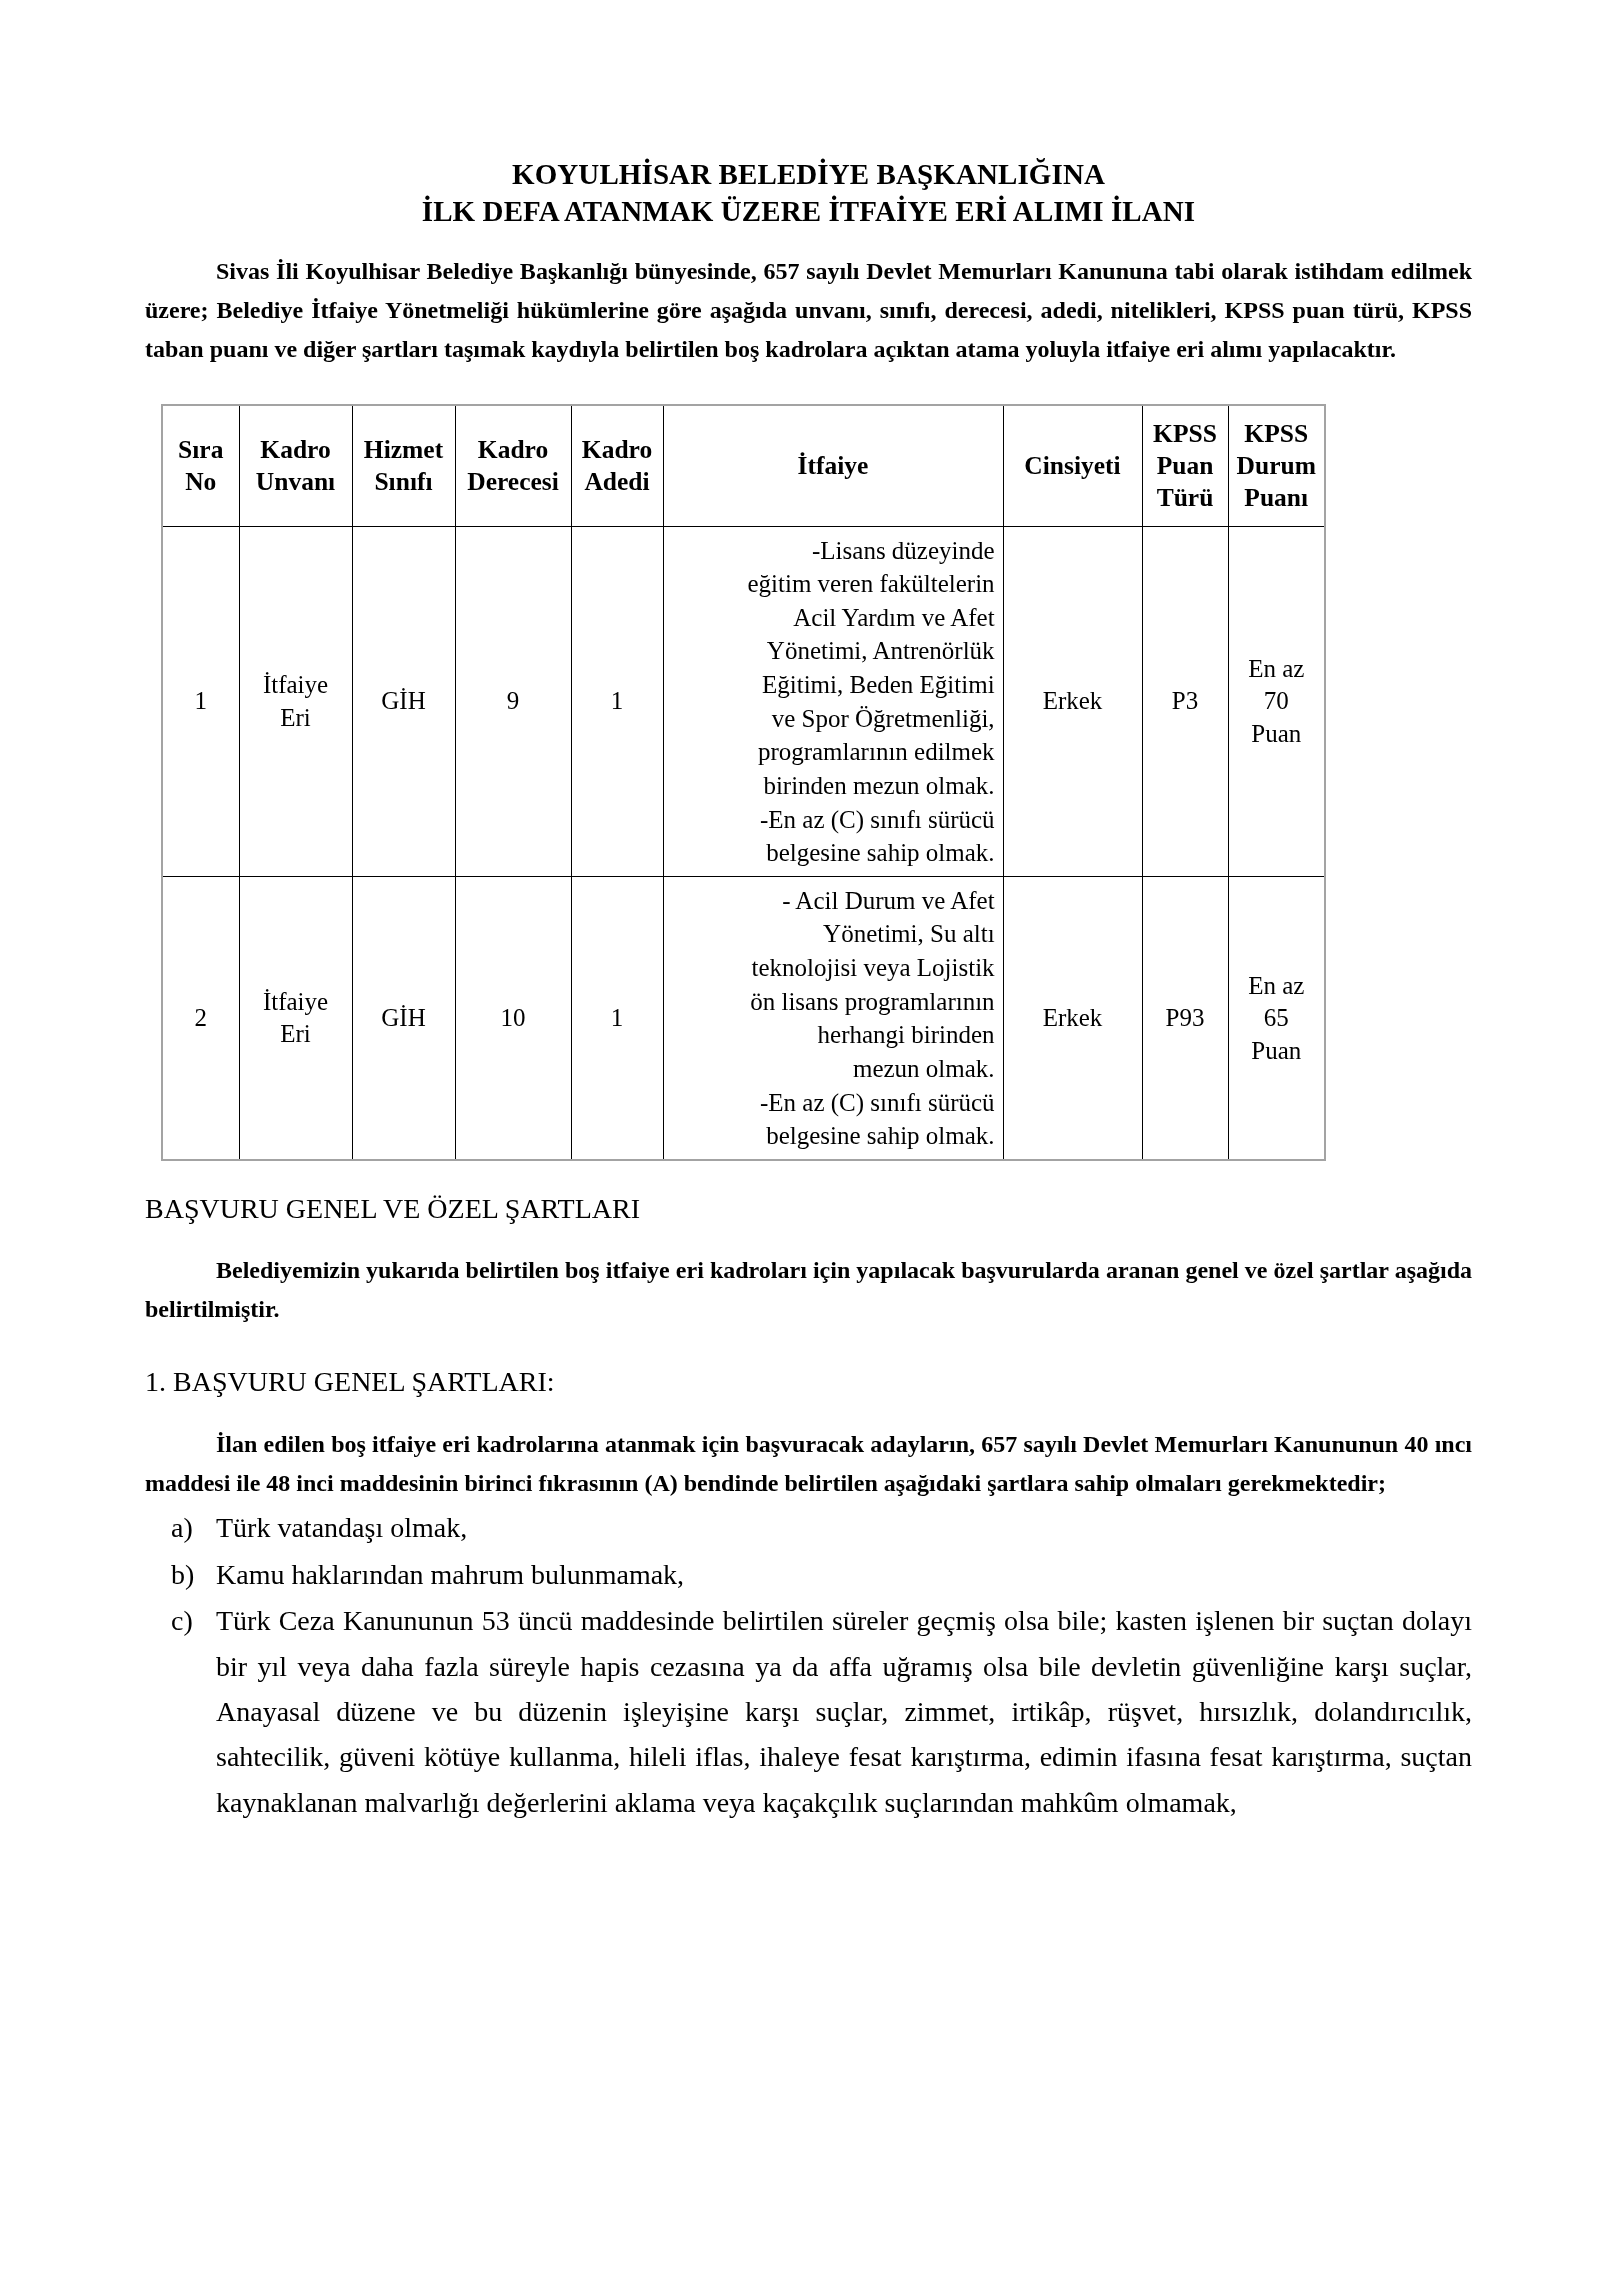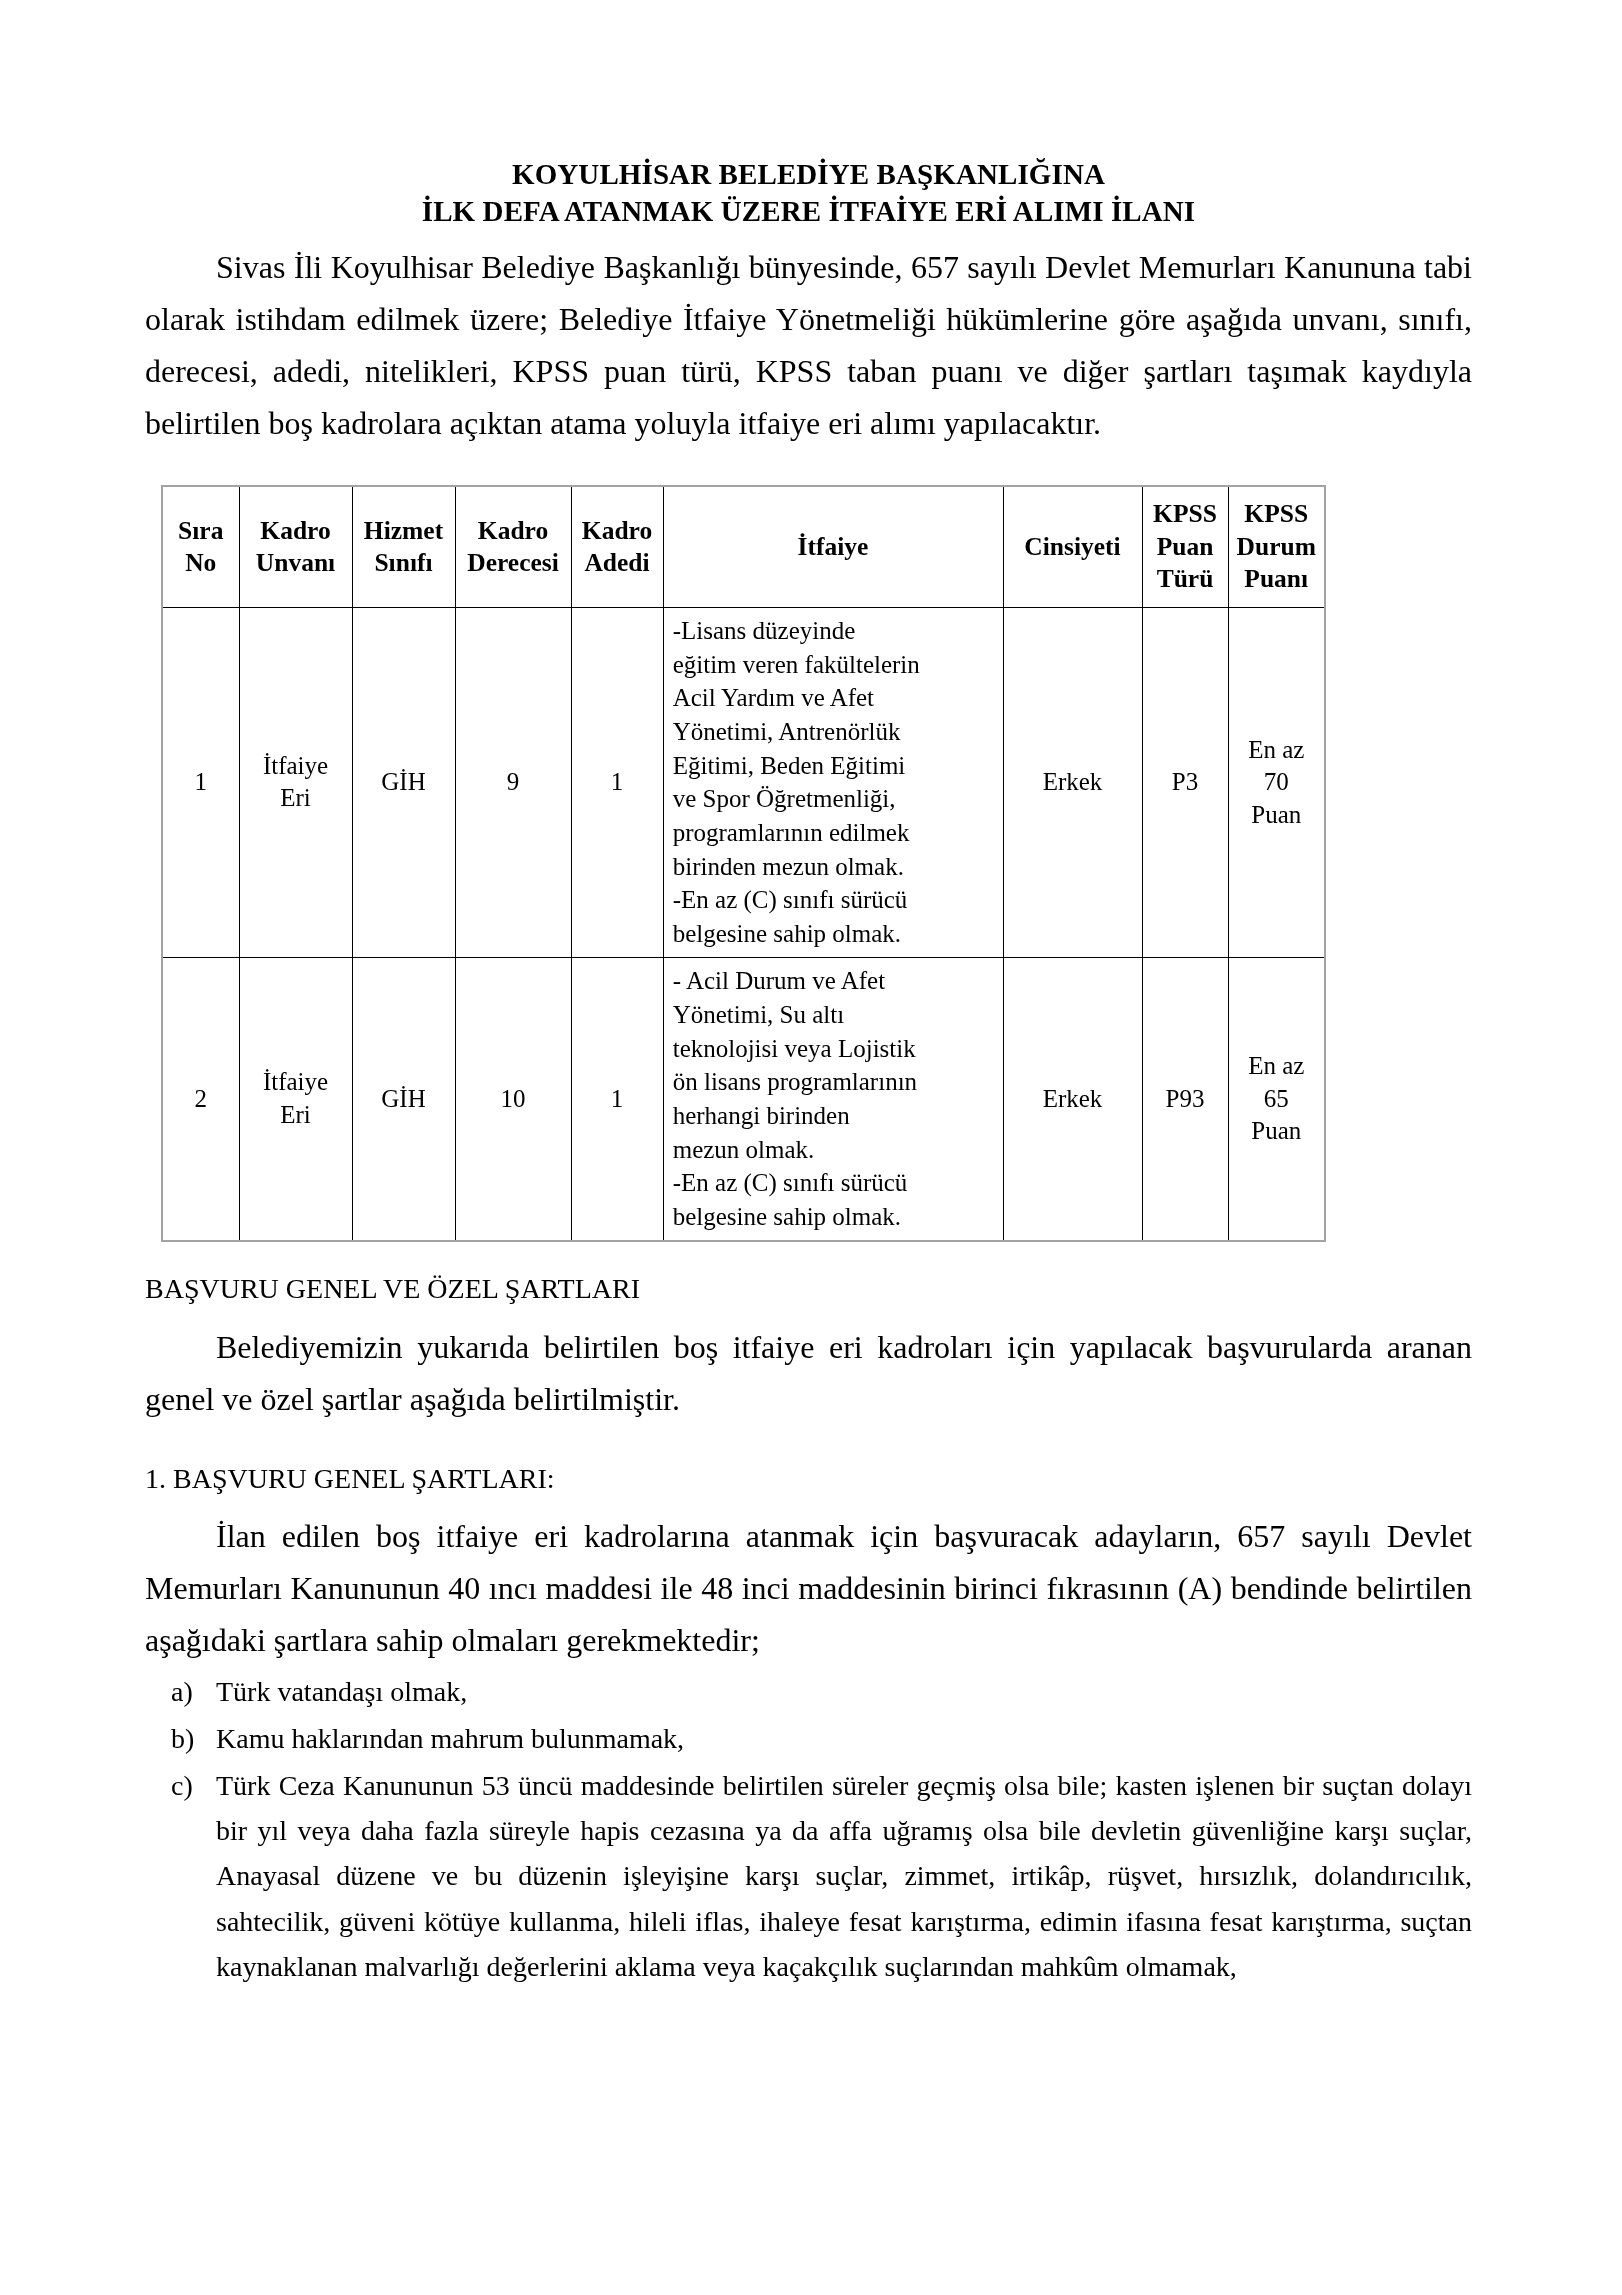--- a/index.html
+++ b/index.html
@@ -29,24 +29,25 @@
     line-height: 1.28;
     letter-spacing: 0.1px;
     margin: 93px 0 0 0;
   }
   .doc-title .line { display: block; }
 
   
   .para {
     text-align: justify;
     text-justify: inter-word;
-    font-size: 32px;
+    font-size: 24px;
     line-height: 1.62;
-    margin: 12px 0 0 0;
+    margin: 22px 0 0 0;
     hyphens: none;
+    font-weight: bold;
   }
   .para.indent { text-indent: 71px; }
 
   
   .heading {
     font-weight: normal;
     font-size: 28px;
     line-height: 1.45;
     margin: 33px 0 0 0;
     text-align: left;
@@ -81,21 +82,21 @@
     text-align: center;
     font-weight: normal;
   }
   .kadro-table tbody td.nitelik {
     text-align: left;
     vertical-align: top;
     padding: 6.5px 7.9px 6.5px 9.2px;
     font-size: 25px;
     line-height: 1.345;
   }
-  .kadro-table tbody td.nitelik .nline { display: block; white-space: nowrap; }
+  .kadro-table tbody td.nitelik .nline { display: block; white-space: nowrap; text-align: right; }
   .kadro-table tbody td.stacked .sline { display: block; }
 
   
   col.c-sira     { width: 77px; }
   col.c-unvan    { width: 113px; }
   col.c-sinif    { width: 103px; }
   col.c-derece   { width: 116px; }
   col.c-adet     { width: 92px; }
   col.c-nitelik  { width: 340px; }
   col.c-cinsiyet { width: 139px; }

